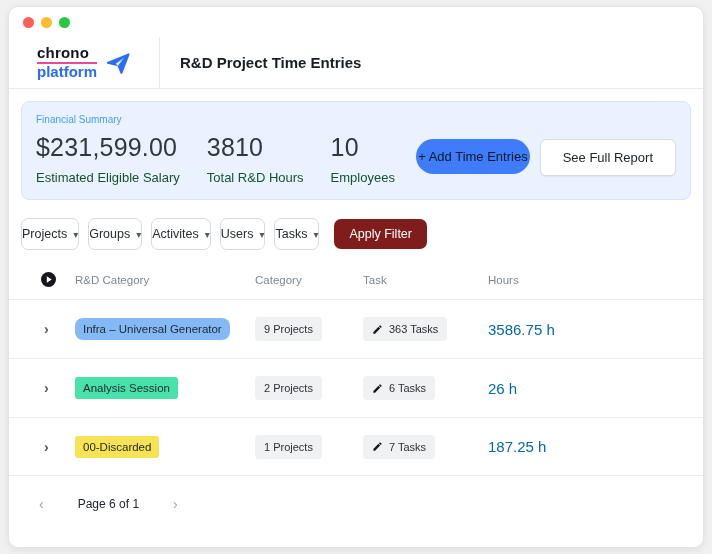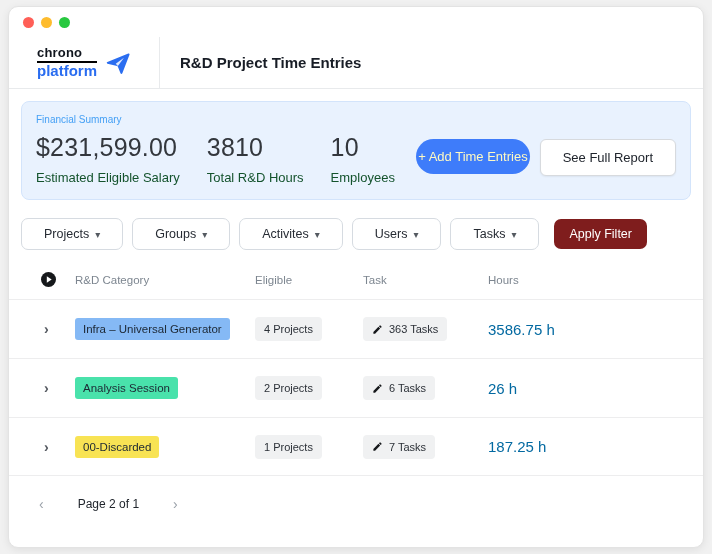--- a/index.html
+++ b/index.html
@@ -15,43 +15,43 @@
     box-shadow:0 2px 8px rgba(0,0,0,.08);
     overflow:hidden;
   }
   
   .titlebar { height:30px; display:flex; align-items:center; padding-left:14px; gap:7px; }
   .dot { width:11px; height:11px; border-radius:50%; display:inline-block; }
   
   .header { height:52px; display:flex; align-items:stretch; border-bottom:1px solid #e8eaec; }
   .logo { width:150px; display:flex; align-items:center; justify-content:center; gap:8px; }
   .logo-text { display:flex; flex-direction:column; line-height:1.05; }
-  .logo-line1 { font-weight:800; font-size:13px; color:#10151d; letter-spacing:.2px; border-bottom:2px solid #000000; padding-bottom:1px; }
+  .logo-line1 { font-weight:800; font-size:15px; color:#10151d; letter-spacing:.2px; border-bottom:2px solid #ec4899; padding-bottom:1px; }
   .logo-line2 { font-weight:700; font-size:15px; color:#2a6df0; }
   .v-div { width:1px; background:#e8eaec; }
   .page-title { display:flex; align-items:center; padding-left:20px; font-size:15px; font-weight:700; color:#181d26; }
   
   .summary {
     margin:12px 12px 0; border-radius:8px; padding:12px 14px 14px;
     background:#e9f2fe; border:1px solid #d3e4fb;
   }
   .summary-title { font-size:10px; color:#45a0f5; margin-bottom:8px; }
   .summary-row { display:flex; align-items:flex-start; }
   .stats { display:flex; gap:27px; }
   .stat-value { font-size:25px; color:#33373d; font-weight:500; letter-spacing:.2px; }
   .stat-label { font-size:13px; color:#14532d; margin-top:8px; }
   .summary-actions { margin-left:auto; display:flex; gap:10px; align-items:flex-start; padding-top:6px; }
   .btn { border:none; border-radius:6px; font-family:inherit; font-size:13px; cursor:pointer; }
-  .btn-add { background:#3e7cfa; color:#fef9c3; padding:10px 2px; font-weight:500;border-radius:20px; }
+  .btn-add { background:#3e7cfa; color:#0f172a; padding:10px 2px; font-weight:500;border-radius:20px; }
   .btn-report { background:#fff; color:#20252d; padding:10px 22px; border:1px solid #d7dade; box-shadow:0 1px 2px rgba(0,0,0,.06); font-weight:500; }
   
   .filters { display:flex; align-items:center; gap:9px; margin:18px 12px 0; }
   .dd {
     background:#fff; border:1px solid #d6dbe1; border-radius:7px;
-    padding:8px 22px; font-size:12.5px; color:#262b33; display:flex; align-items:center; gap:6px;
+    padding:8px 0; font-size:12.5px; color:#262b33; display:flex; align-items:center; gap:6px;
     font-family:inherit; cursor:pointer;
   }
   .dd .caret { font-size:10px; color:#555a61; }
   .btn-apply { background:#b9cefb; color:#fff; padding:8px 15px; font-size:12.5px; border-radius:7px; margin-left:6px; font-weight:500; }
   
   .tbl { margin-top:22px; }
   .trow { display:grid; grid-template-columns:34px 180px 108px 125px 1fr; align-items:center; padding-left:32px; }
   .thead { color:#7d8690; font-size:11.5px; padding-bottom:12px; }
   .play-icon { width:15px; height:15px; display:block; }
   .drow { height:59px; border-top:1px solid #ededee; }
@@ -140,29 +140,29 @@
     <button class="btn btn-apply" style="background-color: #7f1d1d;">Apply Filter</button>
   </div>
 
   <div class="tbl">
     <div class="trow thead">
       <svg class="play-icon" viewBox="0 0 16 16">
         <circle cx="8" cy="8" r="8" fill="#16181b"></circle>
         <polygon points="6.2,4.6 11.4,8 6.2,11.4" fill="#ffffff"></polygon>
       </svg>
       <span>R&amp;D Category</span>
-      <span>Eligible</span>
+      <span>Category</span>
       <span>Task</span>
       <span>Hours</span>
     </div>
 
     <div class="trow drow">
       <span class="row-chevron">›</span>
-      <span><span class="cat-pill" style="background-color: rgb(133, 185, 245);">Infra – Universal Generator</span></span>
-      <span><span class="badge">4 Projects</span></span>
+      <span><span class="cat-pill" style="background-color: rgb(133, 185, 245); border-radius: 8px;">Infra – Universal Generator</span></span>
+      <span><span class="badge">9 Projects</span></span>
       <span><span class="badge">
             <svg class="pencil" viewBox="0 0 24 24">
               <path d="M3 17.25V21h3.75L17.8 9.94l-3.75-3.75L3 17.25zM20.7 7.04c.39-.39.39-1.02 0-1.41l-2.34-2.34a.996.996 0 0 0-1.41 0l-1.83 1.83 3.75 3.75 1.83-1.83z" fill="#16181b"></path>
             </svg>
             <span>363 Tasks</span>
           </span></span>
       <span class="hours">3586.75 h</span>
     </div>
 
     <div class="trow drow">
@@ -187,17 +187,17 @@
               <path d="M3 17.25V21h3.75L17.8 9.94l-3.75-3.75L3 17.25zM20.7 7.04c.39-.39.39-1.02 0-1.41l-2.34-2.34a.996.996 0 0 0-1.41 0l-1.83 1.83 3.75 3.75 1.83-1.83z" fill="#16181b"></path>
             </svg>
             <span>7 Tasks</span>
           </span></span>
       <span class="hours">187.25 h</span>
     </div>
   </div>
 
   <div class="pagination">
     <button class="pg-arrow">‹</button>
-    <span class="pg-label">Page 2 of 1</span>
+    <span class="pg-label">Page 6 of 1</span>
     <button class="pg-arrow">›</button>
   </div>
 
 </div>
 
 </body></html>

